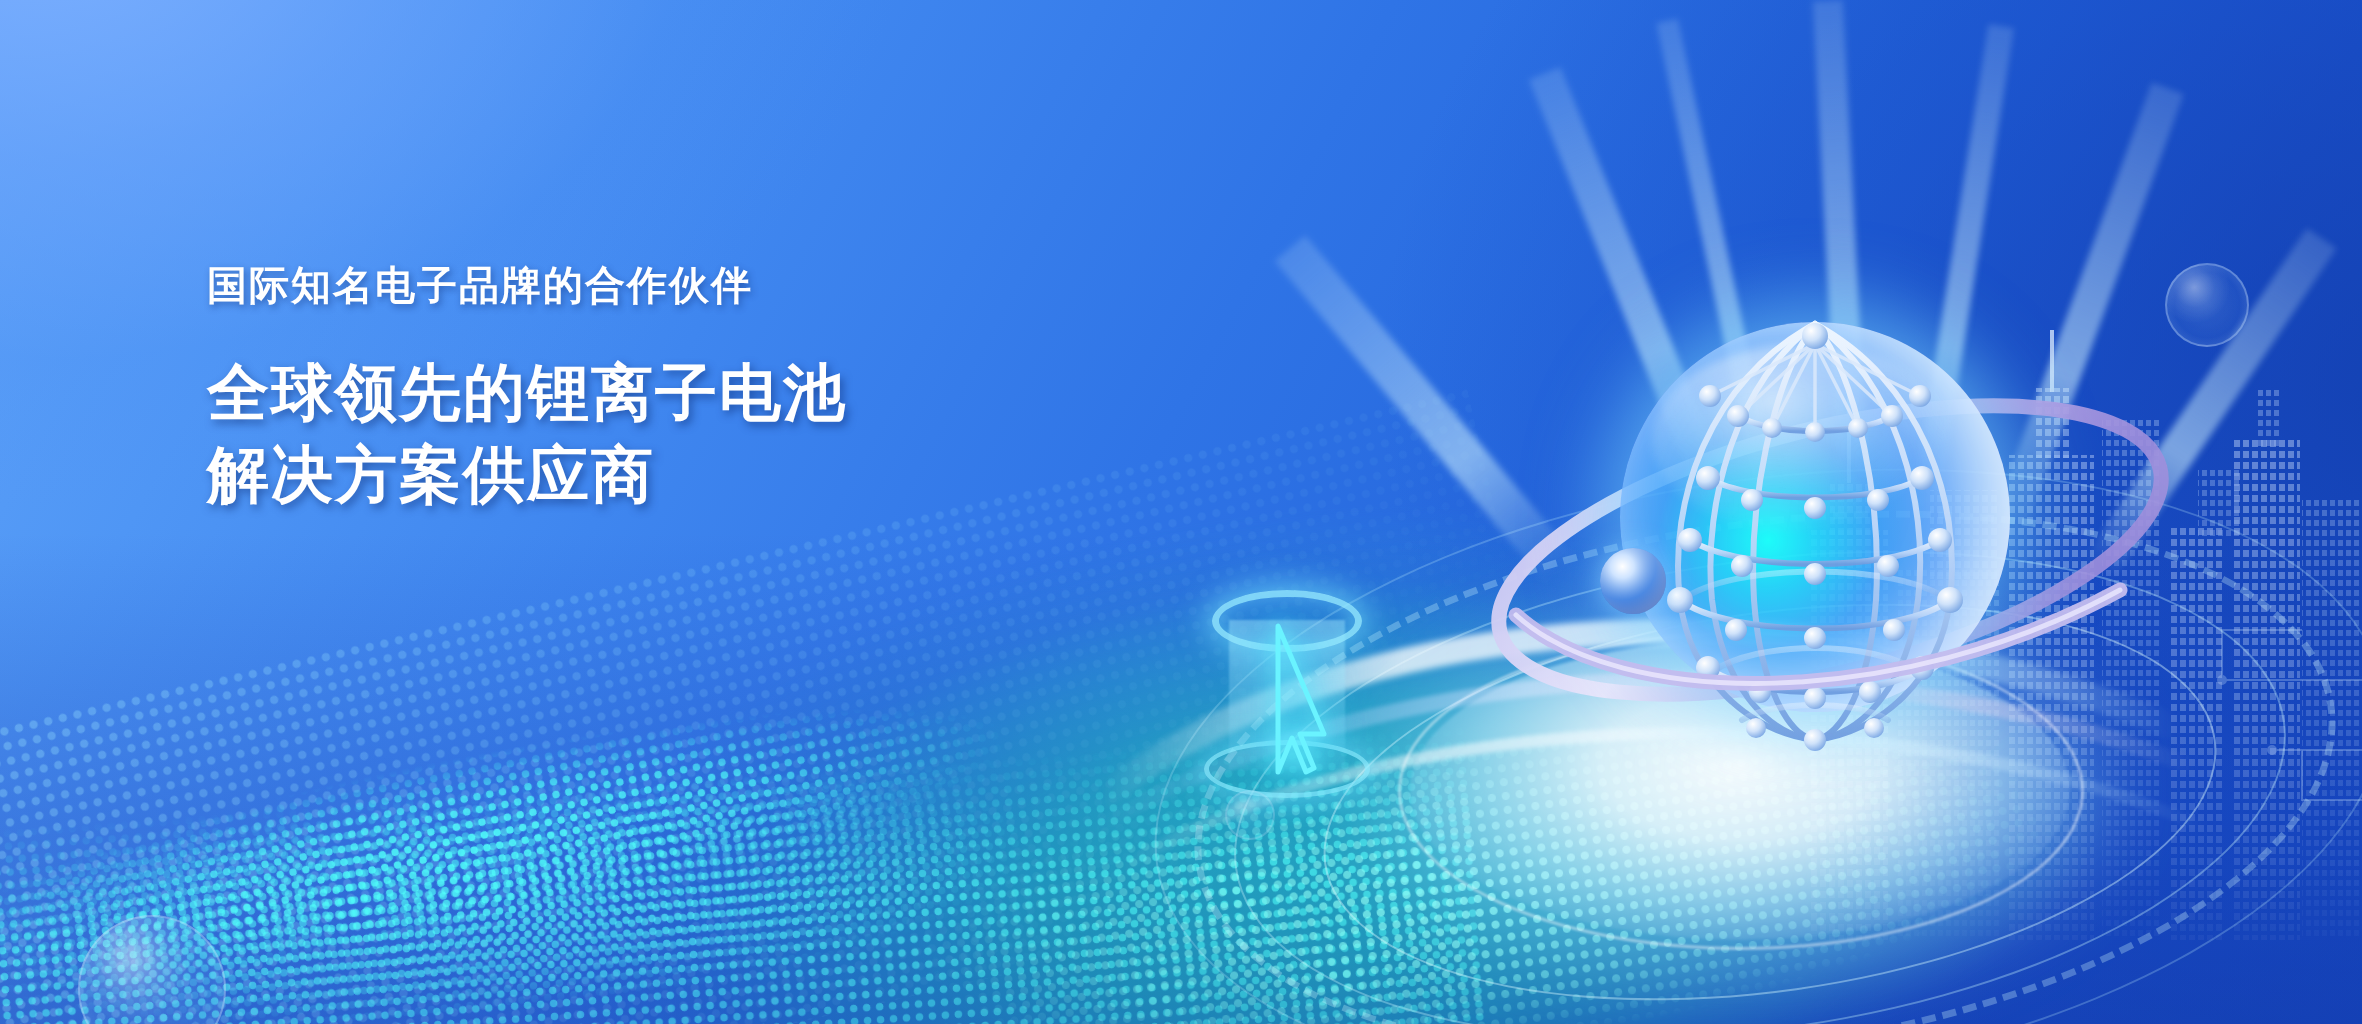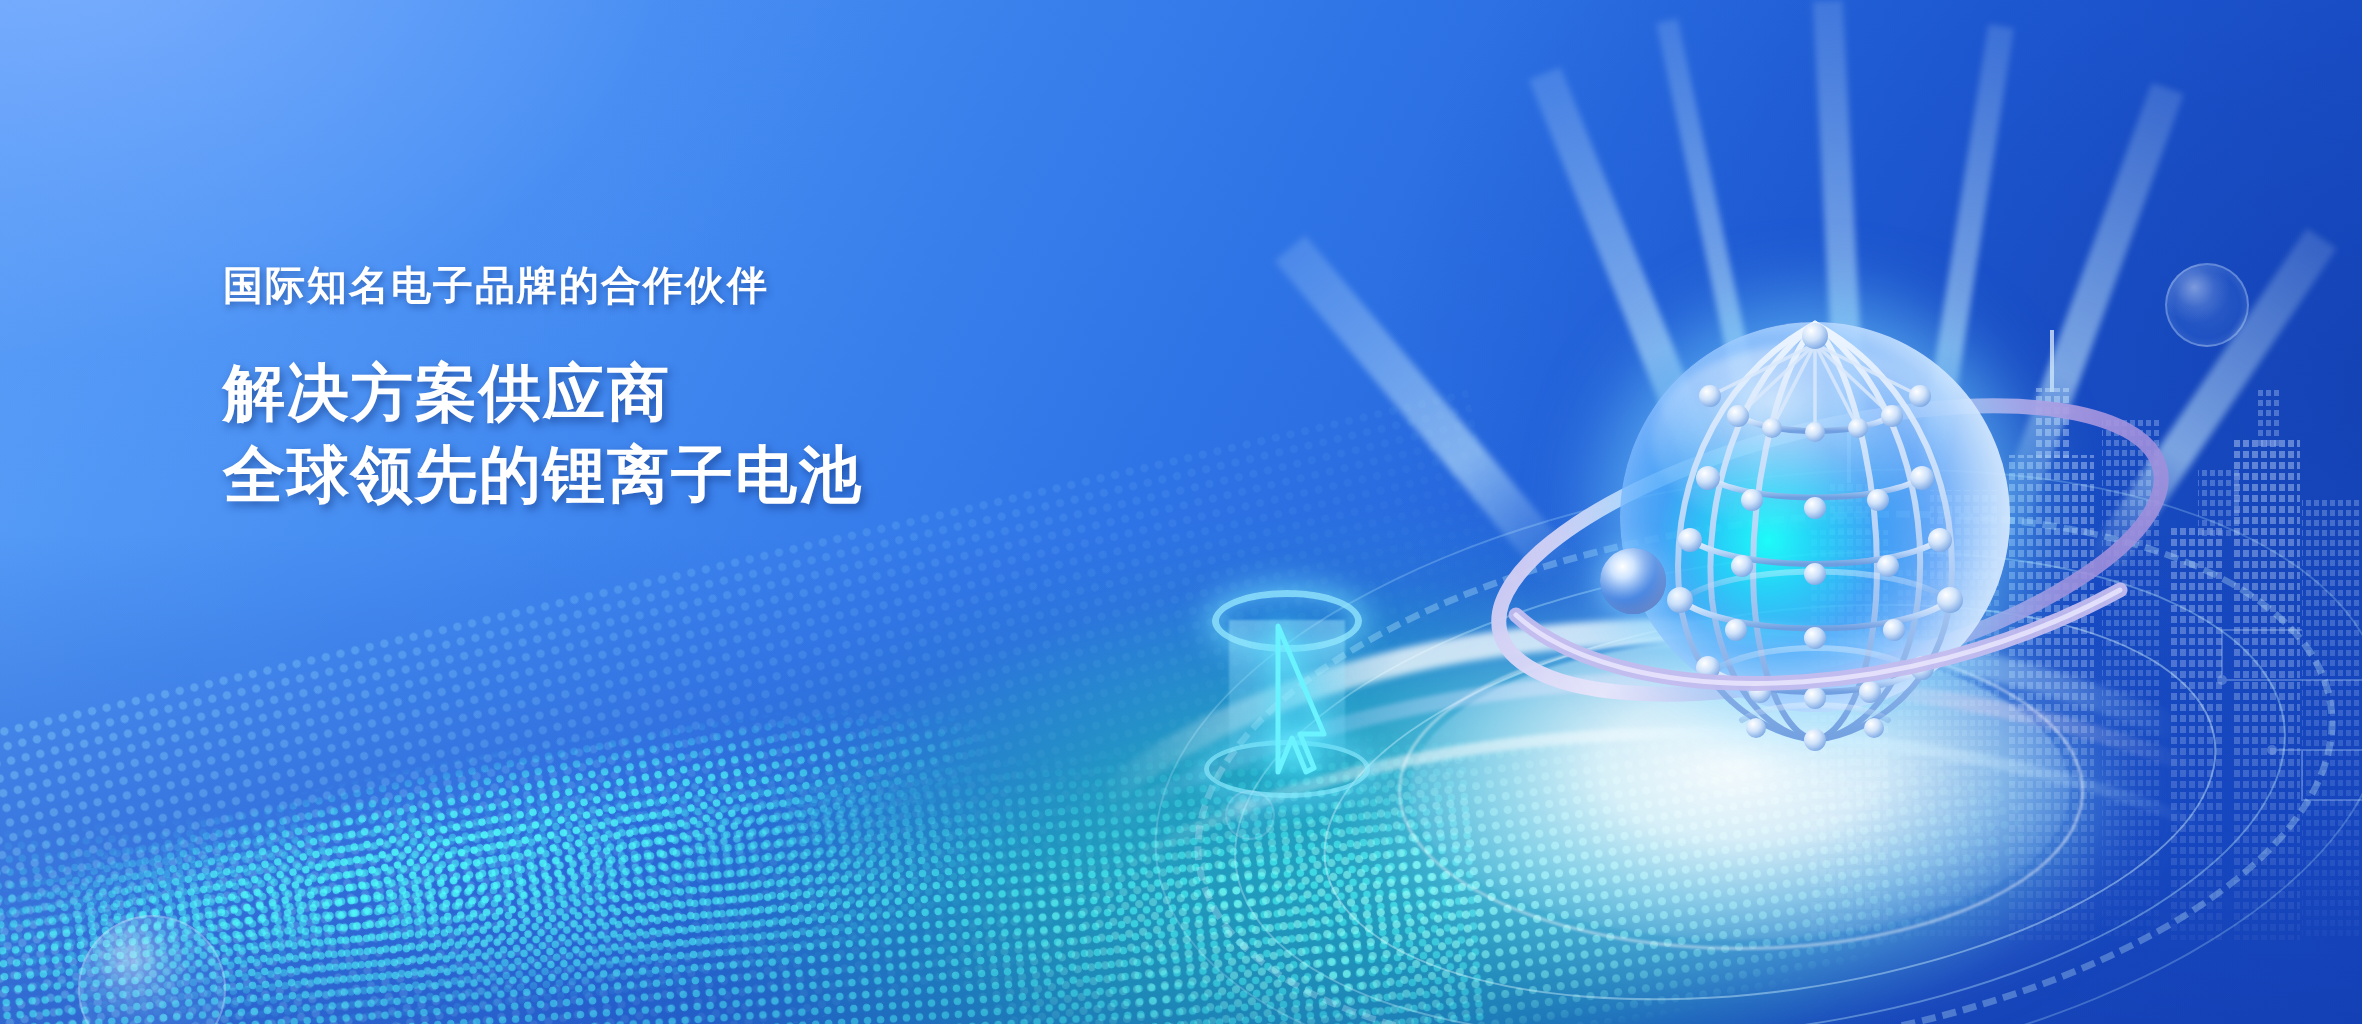--- a/index.html
+++ b/index.html
@@ -190,21 +190,21 @@
     background:
       radial-gradient(circle at 34% 28%, rgba(255,255,255,.40) 0%, rgba(255,255,255,.10) 26%, rgba(255,255,255,0) 46%),
       radial-gradient(circle at 50% 50%, rgba(160,205,255,.16) 0%, rgba(120,175,250,.10) 58%, rgba(190,225,255,.22) 88%, rgba(255,255,255,0) 100%);
     border:2px solid rgba(215,235,255,.30);
   }
 
   
   .city{position:absolute;right:0;top:330px;width:560px;height:610px;pointer-events:none;opacity:.92;}
 
   
-  .copy{position:absolute;left:223px;top:262px;width:900px;}
+  .copy{position:absolute;left:207px;top:262px;width:900px;}
   .eyebrow{
     font-size:40px;
     font-weight:700;
     color:#ffffff;
     letter-spacing:2px;
     line-height:1.15;
     margin:0 0 44px 0;
     text-shadow:2px 3px 7px rgba(10,40,110,.45);
     white-space:nowrap;
   }
@@ -427,18 +427,18 @@
     <path d="M36 235 C 140 330, 420 330, 640 210" stroke="#efecff" stroke-width="5" fill="none" opacity="0.75" stroke-linecap="round"></path>
   </svg>
 
   <div class="bubble" style="left:2165px;top:263px;width:84px;height:84px;"></div>
   <div class="bubble" style="left:78px;top:915px;width:148px;height:148px;"></div>
   <div class="bubble" style="left:1225px;top:790px;width:50px;height:50px;opacity:.6;"></div>
 
   <div class="copy">
     <p class="eyebrow">国际知名电子品牌的合作伙伴</p>
     <h1 class="headline">
+      <span>全球领先的锂离子电池</span>
       <span>解决方案供应商</span>
-      <span>全球领先的锂离子电池</span>
     </h1>
   </div>
 
 </div>
 
 </body></html>

